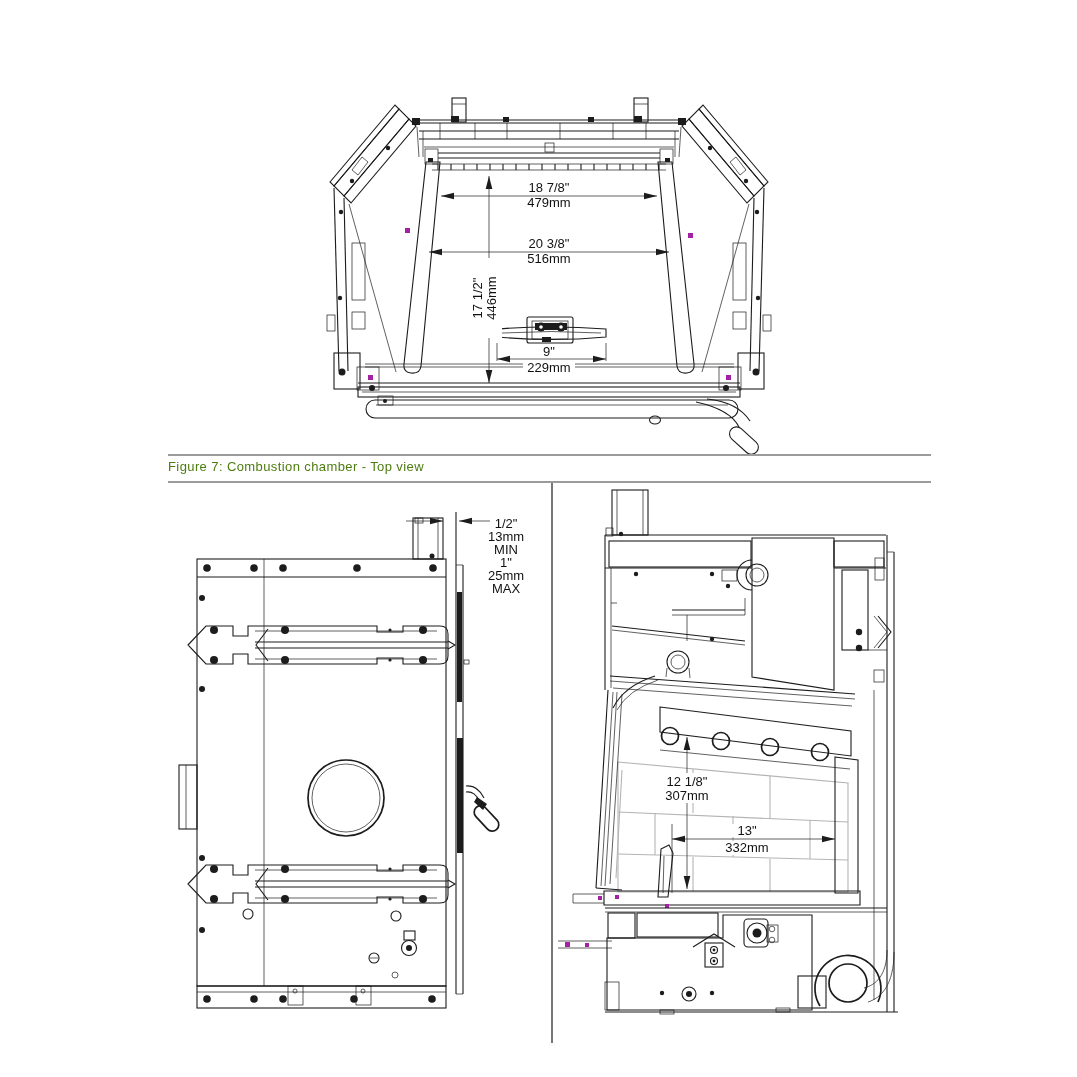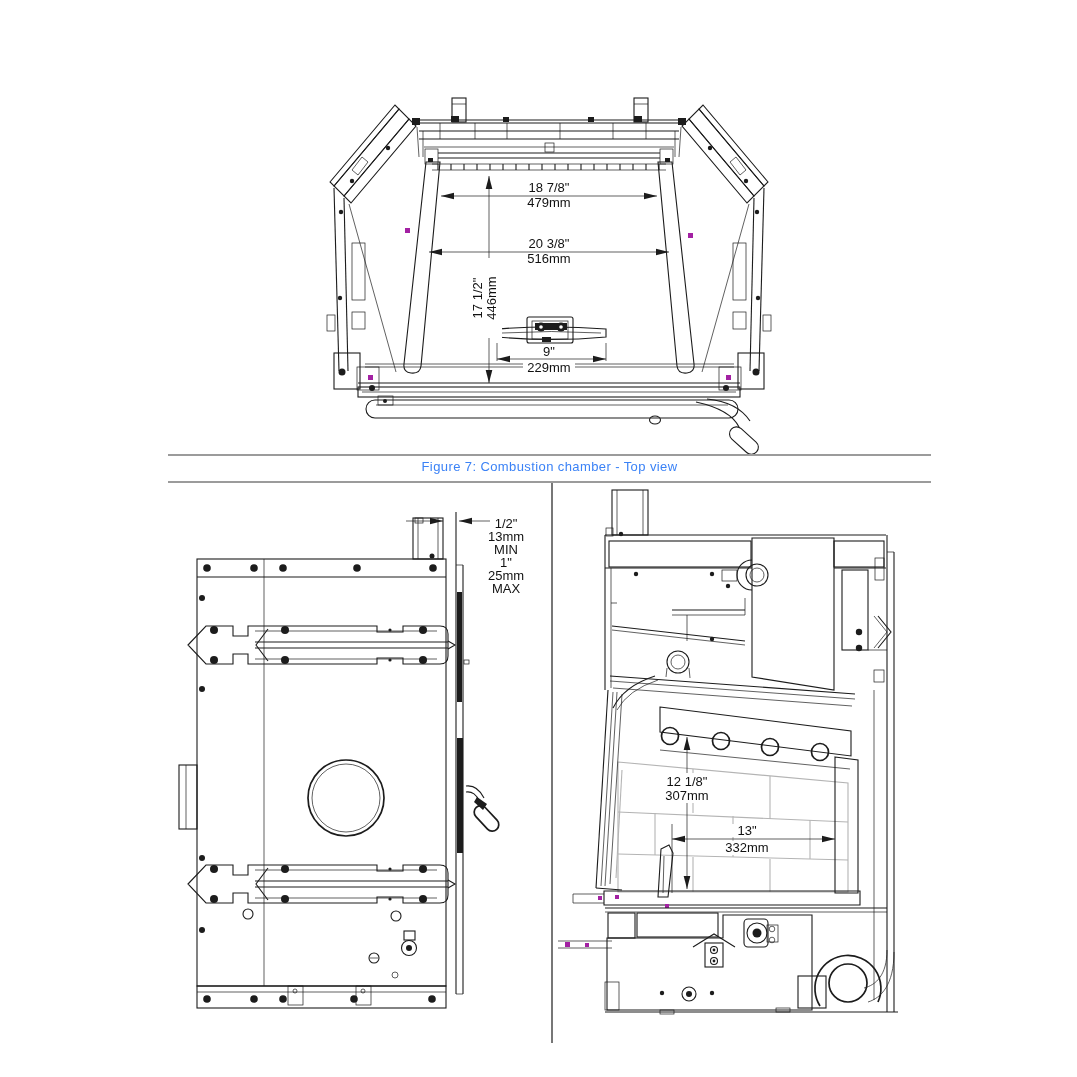--- a/index.html
+++ b/index.html
@@ -9,22 +9,22 @@
   svg{overflow:visible;}
   svg *{vector-effect:none;}
   .ln{fill:none;stroke:#1c1c1c;stroke-width:1.1;}
   .thin{stroke-width:0.7;}
   .thk{stroke-width:1.7;}
   .f{fill:#1c1c1c;stroke:none;}
   .w{fill:#ffffff;stroke:none;}
   .gray{stroke:#b4b4b4;}
   .mag{fill:#a321a3;stroke:none;}
   .dimtxt{font:13px "Liberation Sans", sans-serif;fill:#111;stroke:none;text-anchor:middle;}
-  #caption{position:absolute;left:168px;top:459px;width:763px;text-align:center;
-           font-size:13px;color:#3b82f6;letter-spacing:0.4px;}
+  #caption{position:absolute;left:168px;top:459px;width:763px;text-align:left;
+           font-size:13px;color:#4d7c0f;letter-spacing:0.4px;}
   .rule{position:absolute;left:168px;width:763px;height:2px;background:#9b9b9b;}
   #divider{position:absolute;left:551px;top:483px;width:2px;height:560px;background:#777;}
 </style>
 </head>
 <body>
 
 <div id="page">
 
   <svg width="0" height="0" style="position:absolute" aria-hidden="true">
     <defs>

